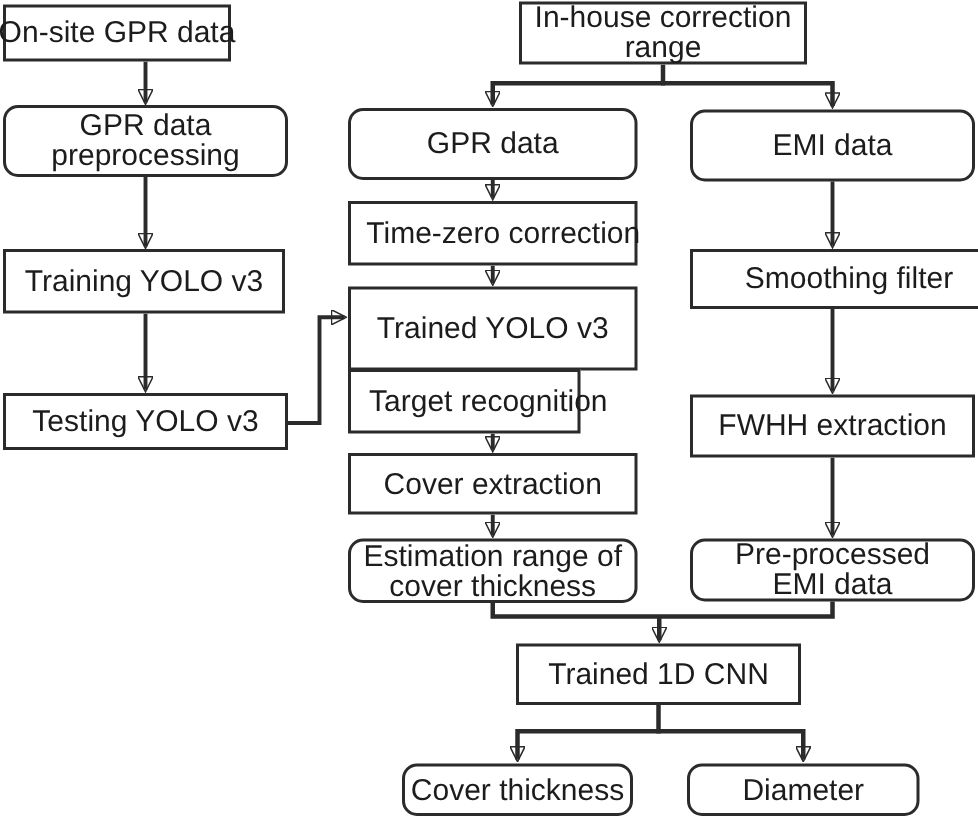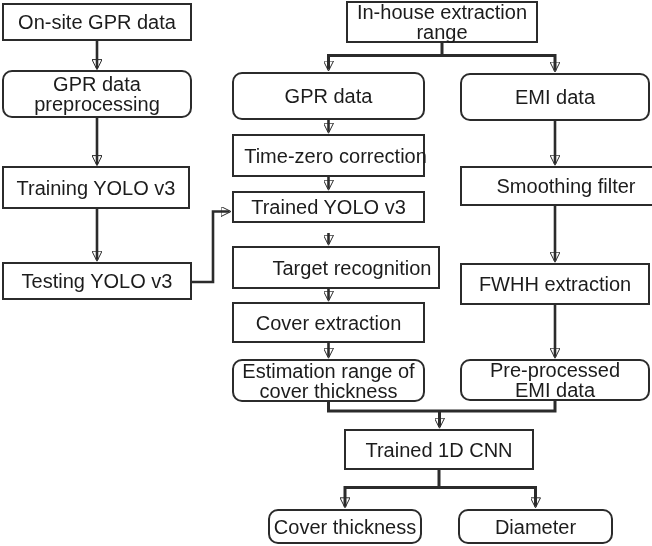--- a/index.html
+++ b/index.html
@@ -77,55 +77,55 @@
     <path d="M555,305 V356.8" stroke-width="2.6" marker-end="url(#ah)"></path>
 
     <path d="M328.5,402 L328.5,411 L555,411 L555,401" stroke-width="3"></path>
     <path d="M439.5,411 V426.8" stroke-width="3" marker-end="url(#ah)"></path>
 
     <path d="M439,470 V488" stroke-width="3"></path>
     <path d="M440.5,487.5 L345,487.5 L345,506.4" stroke-width="3" marker-end="url(#ah)"></path>
     <path d="M437.5,487.5 L535.5,487.5 L535.5,506.4" stroke-width="3" marker-end="url(#ah)"></path>
   </svg>
 
-  <div class="node" style="left:2px; top:3px; width:190px; height:38px;">
+  <div class="node" style="left:2px; top:3px; width:152px; height:38px;">
     <span>On-site GPR data</span>
   </div>
 
   <div class="node rd" style="left:2px; top:70px; width:190px; height:48px;">
     <span>GPR data</span>
     <span>preprocessing</span>
   </div>
 
   <div class="node" style="left:2px; top:166px; width:188px; height:43px;">
     <span>Training YOLO v3</span>
   </div>
 
   <div class="node" style="left:2px; top:262px; width:190px; height:38px;">
     <span>Testing YOLO v3</span>
   </div>
 
   <div class="node" style="left:346px; top:1px; width:192px; height:42px;">
-    <span>In-house extraction</span>
+    <span>In-house correction</span>
     <span>range</span>
   </div>
 
   <div class="node rd" style="left:232px; top:72px; width:193px; height:48px;">
     <span>GPR data</span>
   </div>
 
   <div class="node" style="left:232px; top:134px; width:193px; height:43px;padding-left:14px;">
     <span>Time-zero correction</span>
   </div>
 
-  <div class="node" style="left:232px; top:191px; width:193px; height:32px;">
+  <div class="node" style="left:232px; top:191px; width:193px; height:56px;">
     <span>Trained YOLO v3</span>
   </div>
 
-  <div class="node" style="left:232px; top:246px; width:208px; height:43px;padding-left:32px;">
+  <div class="node" style="left:232px; top:246px; width:155px; height:43px;padding-left:32px;">
     <span>Target recognition</span>
   </div>
 
   <div class="node" style="left:232px; top:302px; width:193px; height:41px;">
     <span>Cover extraction</span>
   </div>
 
   <div class="node rd" style="left:232px; top:359px; width:193px; height:43px;">
     <span>Estimation range of</span>
     <span>cover thickness</span>

